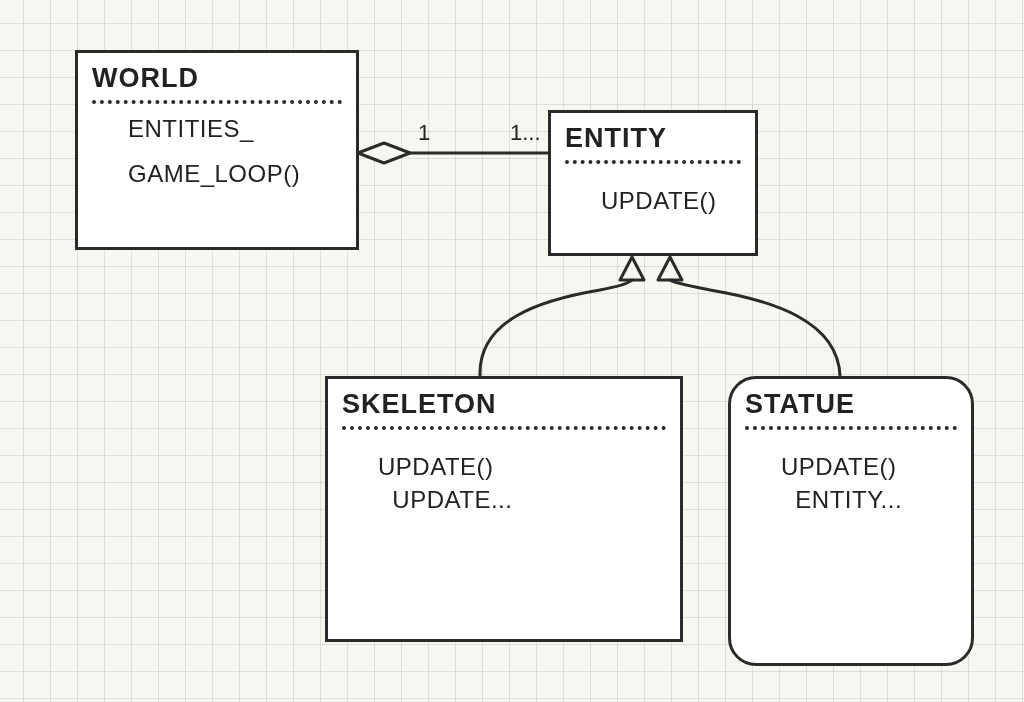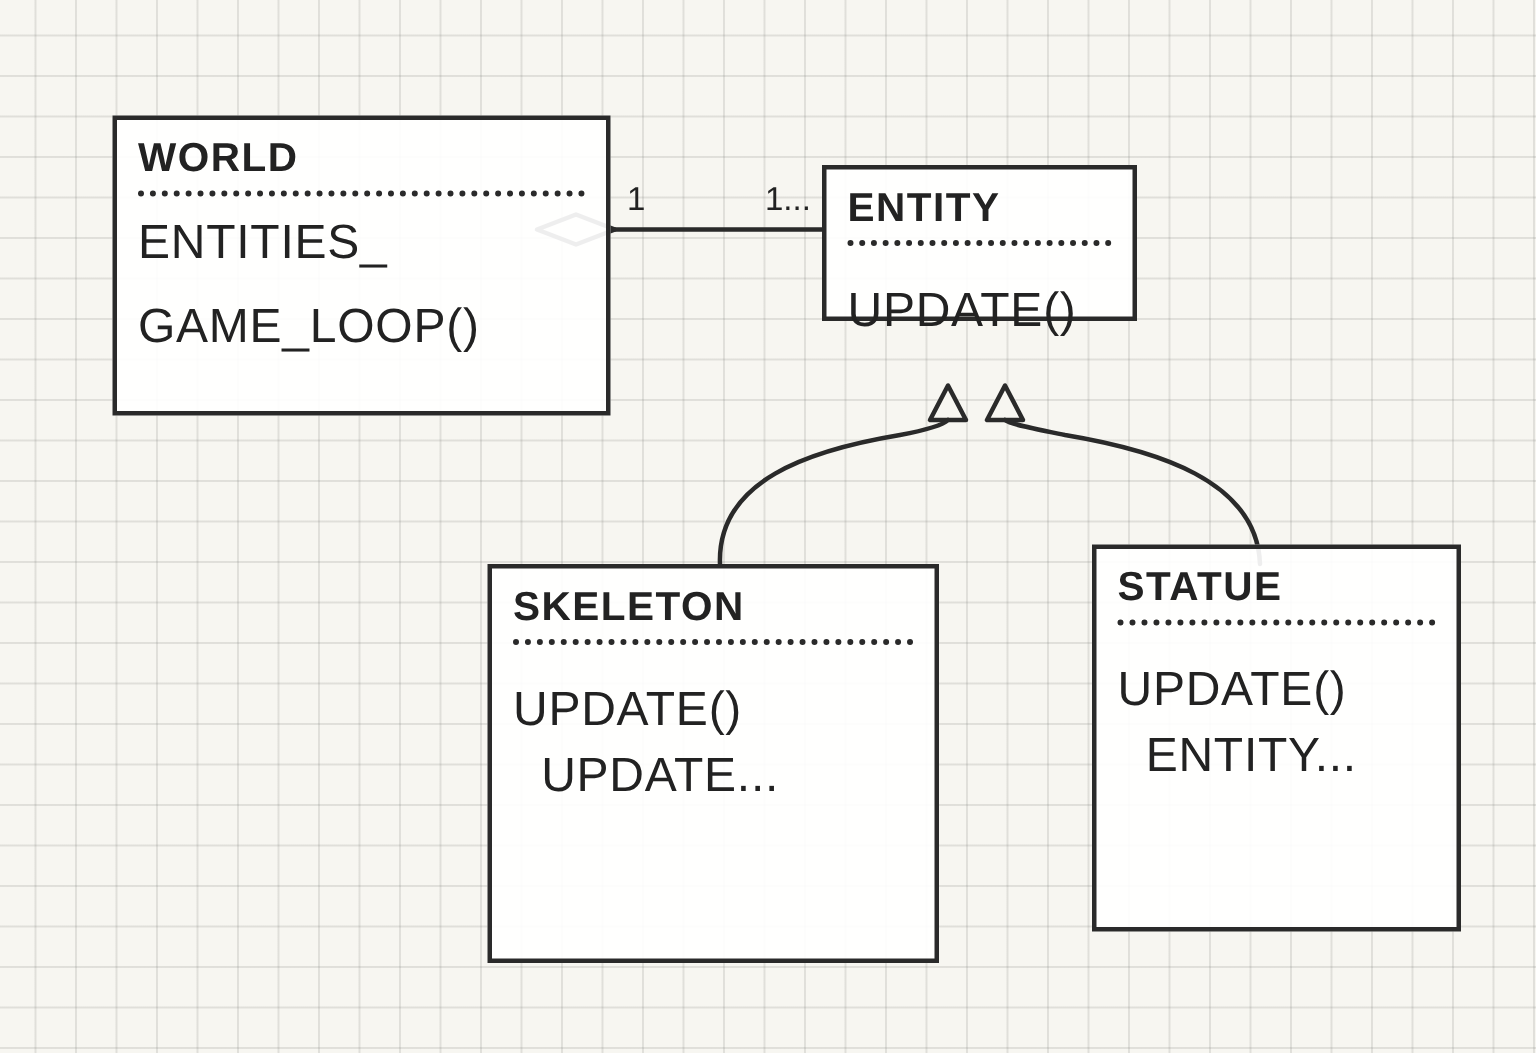--- a/index.html
+++ b/index.html
@@ -31,24 +31,25 @@
     font-size: 27px;
     letter-spacing: 1px;
     margin: 2px 0 6px 0;
   }
   .dotsep {
     height: 0;
     border-top: 4px dotted #2a2a2a;
     margin: 4px 0 8px 0;
   }
   .attr, .meth, .body {
-    font-size: 32px;
+    font-size: 24px;
     line-height: 1.38;
     letter-spacing: 0.5px;
     white-space: pre;
+    margin-left: 36px;
   }
   .gap { height: 12px; }
   svg.lines {
     position: absolute;
     left: 0; top: 0;
     width: 1024px; height: 702px;
     pointer-events: none;
   }
   svg.lines path, svg.lines line, svg.lines polygon {
     stroke: #2a2a2a;
@@ -77,44 +78,44 @@
     <polygon class="hollow" points="670,257 658,280 682,280"></polygon>
 
     <path d="M 480 376 C 478 320, 540 300, 600 290 C 616 287, 628 284, 632 280"></path>
 
     <path d="M 840 376 C 838 320, 770 300, 710 290 C 690 286, 674 283, 670 280"></path>
   </svg>
 
   <div class="card-label" style="left:418px; top:120px;">1</div>
   <div class="card-label" style="left:510px; top:120px;">1...</div>
 
-  <div class="uml-box" style="left:75px; top:77px; width:332px; height:200px;">
+  <div class="uml-box" style="left:75px; top:50px; width:284px; height:200px;">
     <div class="uml-title">WORLD</div>
     <div class="dotsep"></div>
     <div class="attr">ENTITIES_</div>
     <div class="gap"></div>
     <div class="meth">GAME_LOOP()</div>
   </div>
 
-  <div class="uml-box" style="left:548px; top:110px; width:210px; height:104px;">
+  <div class="uml-box" style="left:548px; top:110px; width:210px; height:146px;">
     <div class="uml-title">ENTITY</div>
     <div class="dotsep"></div>
     <div class="gap"></div>
     <div class="meth">UPDATE()</div>
   </div>
 
-  <div class="uml-box" style="left:325px; top:376px; width:301px; height:266px;">
+  <div class="uml-box" style="left:325px; top:376px; width:358px; height:266px;">
     <div class="uml-title">SKELETON</div>
     <div class="dotsep"></div>
     <div class="gap"></div>
     <div class="meth">UPDATE()</div>
     <div class="body">  UPDATE...</div>
   </div>
 
-  <div class="uml-box" style="left:728px; top:363px; width:246px; height:258px;">
+  <div class="uml-box" style="left:728px; top:376px; width:246px; height:290px;border-radius:28px;">
     <div class="uml-title">STATUE</div>
     <div class="dotsep"></div>
     <div class="gap"></div>
     <div class="meth">UPDATE()</div>
     <div class="body">  ENTITY...</div>
   </div>
 
 </div>
 
 </body></html>

